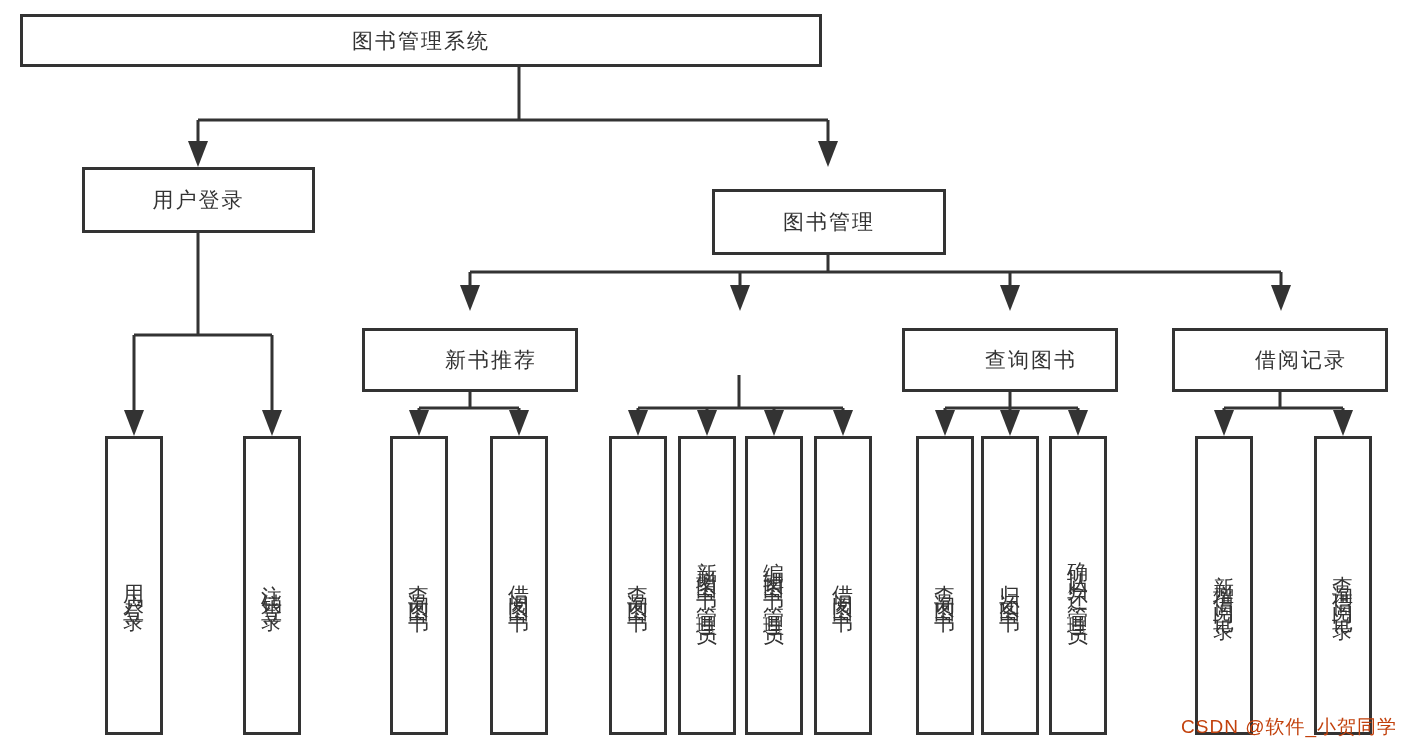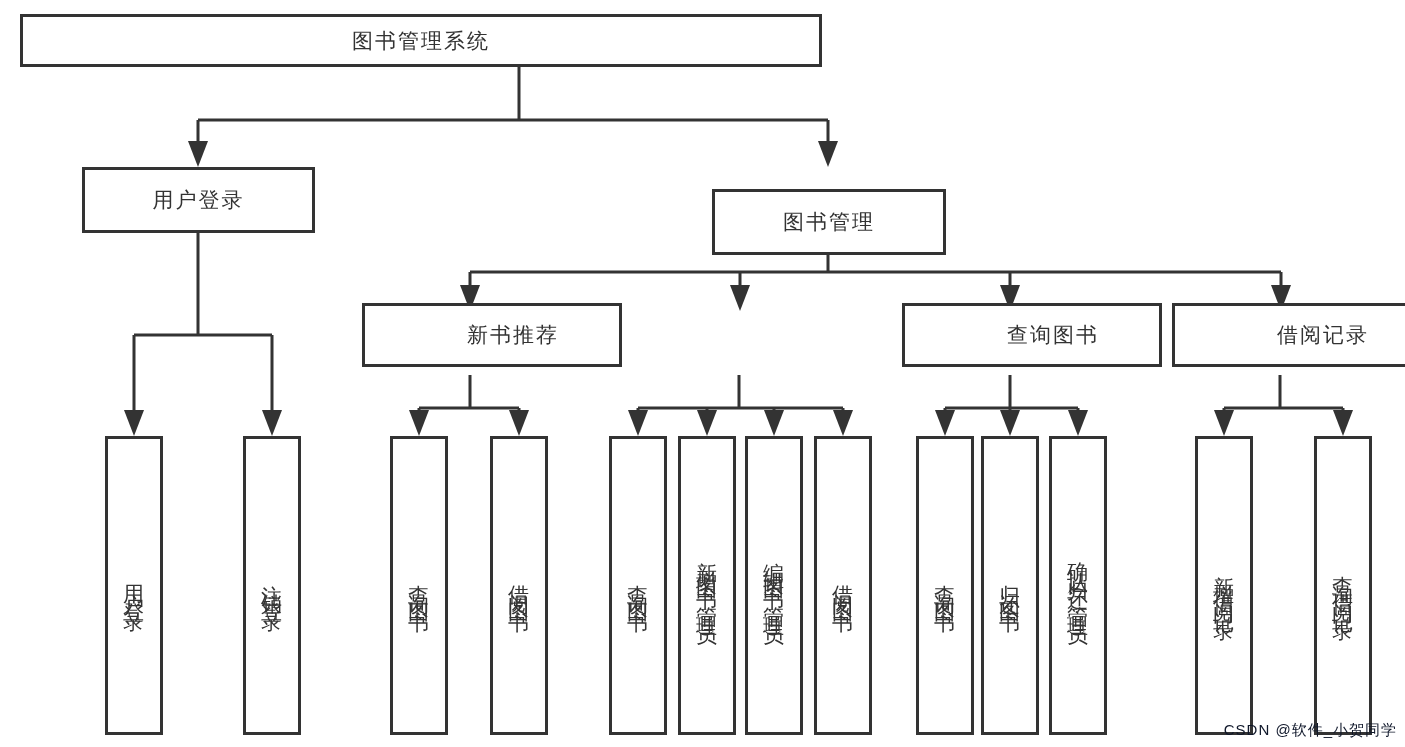--- a/index.html
+++ b/index.html
@@ -22,21 +22,21 @@
     justify-content:center;
     z-index:1;
     font-size:21px;
     letter-spacing:2px;
     color:#333333;
   }
   .h-node{white-space:nowrap;}
   .root{left:20px;top:14px;width:802px;height:53px;}
   .lvl2a{left:82px;top:167px;width:233px;height:66px;}
   .lvl2b{left:712px;top:169px;width:234px;height:66px;margin-top:20px;}
-  .lvl3{top:303px;width:260px;height:64px;padding-left:42px;}
+  .lvl3{top:328px;width:216px;height:64px;padding-left:42px;}
   .l3a{left:362px;}
   .l3b{left:631px;}
   .l3c{left:902px;}
   .l3d{left:1172px;}
   .leaf{
     top:436px;width:58px;height:299px;
     padding:6px 0;
   }
   .leaf .vtext{
     writing-mode:vertical-rl;
@@ -49,23 +49,23 @@
   .lf3{left:390px;}  .lf4{left:490px;}
   .lf5{left:609px;}  .lf6{left:678px;}
   .lf7{left:745px;}  .lf8{left:814px;}
   .lf9{left:916px;}  .lf10{left:981px;}
   .lf11{left:1049px;}
   .lf12{left:1195px;} .lf13{left:1314px;}
   #watermark{
     position:absolute;
     right:8px;bottom:7px;
     z-index:2;
-    font-size:15px;
+    font-size:19px;
     letter-spacing:1px;
-    color:#0f172a;
+    color:#c2410c;
   }
 </style>
 </head>
 <body>
 
 <div id="canvas">
 
   <svg id="wires" width="1405" height="747" viewBox="0 0 1405 747">
     <g stroke="#333333" stroke-width="3" fill="none">
 

